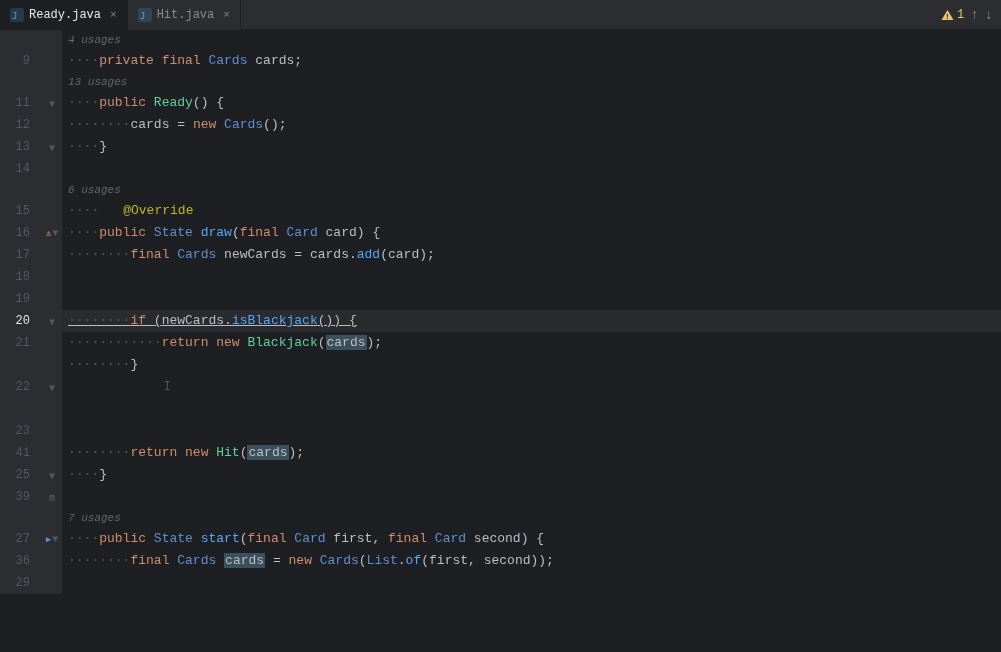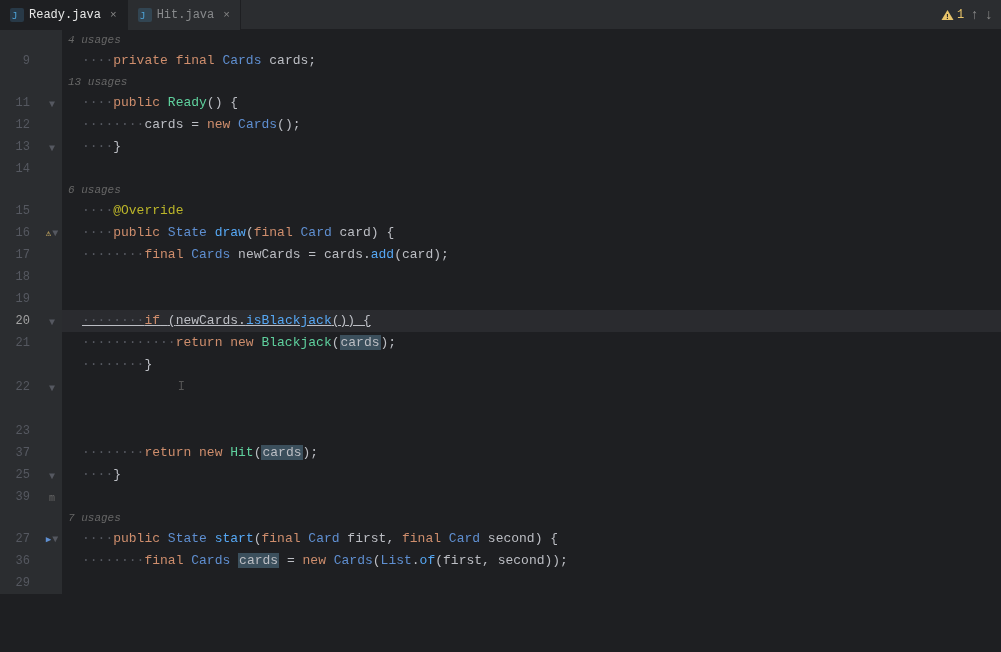--- a/index.html
+++ b/index.html
@@ -117,21 +117,21 @@
       width: 20px;
       min-width: 20px;
       vertical-align: middle;
       text-align: center;
       background: #2b2d30;
       position: relative;
     }
 
     .line-code {
       display: table-cell;
-      padding-left: 20px;
+      padding-left: 6px;
       padding-right: 20px;
       white-space: pre;
       vertical-align: middle;
       line-height: 22px;
       font-size: 13px;
     }
 
     
     .usage-hint {
       display: table-row;
@@ -147,21 +147,21 @@
       vertical-align: middle;
       background: #1e1f22;
       colspan: 2;
     }
     .usage-hint .line-gutter-icons { background: #2b2d30; }
 
     
     .kw { color: #cf8e6d; } 
     .type { color: #5f8fd1; }
     .fn { color: #56a8f5; }
-    .ann { color: #bbb529; }
+    .ann { color: #bbb529; margin-left: 24px; }
     .param { color: #bcbec4; }
     .ident-cards { color: #bcbec4; }
     .ident-highlight { background: #3b4f5c; color: #bcbec4; padding: 0 1px; }
     .punct { color: #bcbec4; }
     .dot-indent { color: #555860; }
     .class-name { color: #5fd19e; }
 
     
     .fold-icon {
       color: #555860;
@@ -299,21 +299,21 @@
           <div class="line-code"> </div>
         </div>
 
         <div class="code-line">
           <div class="line-num">19</div>
           <div class="line-gutter-icons"></div>
           <div class="line-code"> </div>
         </div>
 
         <div class="code-line line-current">
-          <div class="line-num" style="color:#a3a3a3;">20</div>
+          <div class="line-num" style="color:#e5e5e5;">20</div>
           <div class="line-gutter-icons">
             <span class="fold-icon">▼</span>
           </div>
           <div class="line-code" style="background:#2a2b2f;"><span class="dot-indent">········</span><span class="kw">if</span> <span class="punct">(</span><span class="ident-cards">newCards</span><span class="punct">.</span><span class="fn">isBlackjack</span><span class="punct">()) {</span></div>
         </div>
 
         <div class="code-line">
           <div class="line-num">21</div>
           <div class="line-gutter-icons"></div>
           <div class="line-code"><span class="dot-indent">············</span><span class="kw">return</span> <span class="kw">new</span> <span class="class-name">Blackjack</span><span class="punct">(</span><span class="ident-highlight">cards</span><span class="punct">);</span></div>
@@ -329,21 +329,21 @@
           </div>
         </div>
 
         <div class="code-line">
           <div class="line-num">23</div>
           <div class="line-gutter-icons"></div>
           <div class="line-code"> </div>
         </div>
 
         <div class="code-line">
-          <div class="line-num">37</div>
+          <div class="line-num">41</div>
           <div class="line-gutter-icons"></div>
           <div class="line-code"><span class="dot-indent">········</span><span class="kw">return</span> <span class="kw">new</span> <span class="class-name">Hit</span><span class="punct">(</span><span class="ident-highlight">cards</span><span class="punct">);</span></div>
         </div>
 
         <div class="code-line">
           <div class="line-num">25</div>
           <div class="line-gutter-icons">
             <span class="fold-icon">▼</span>
           </div>
           <div class="line-code"><span class="dot-indent">····</span><span class="punct">}</span></div>

